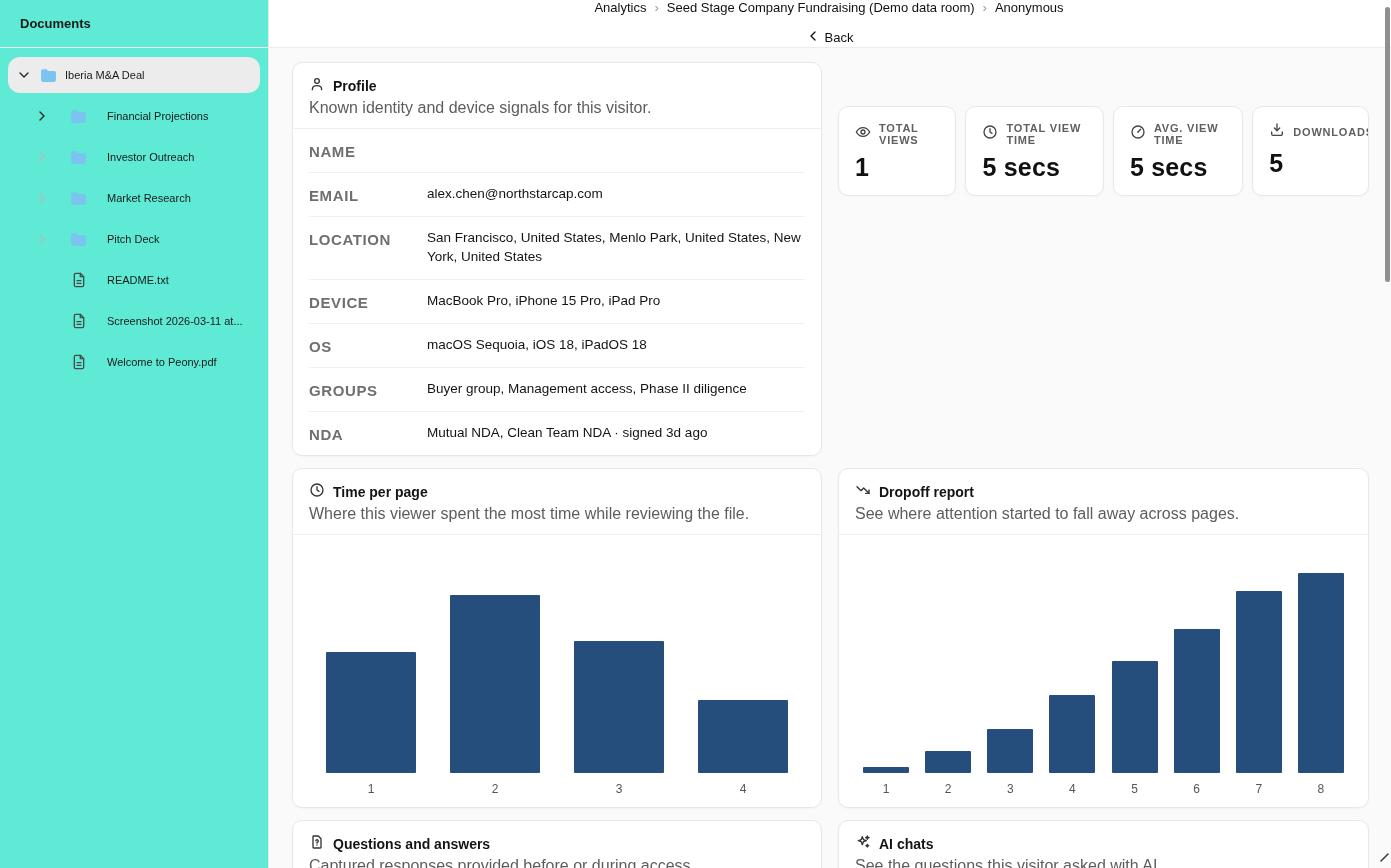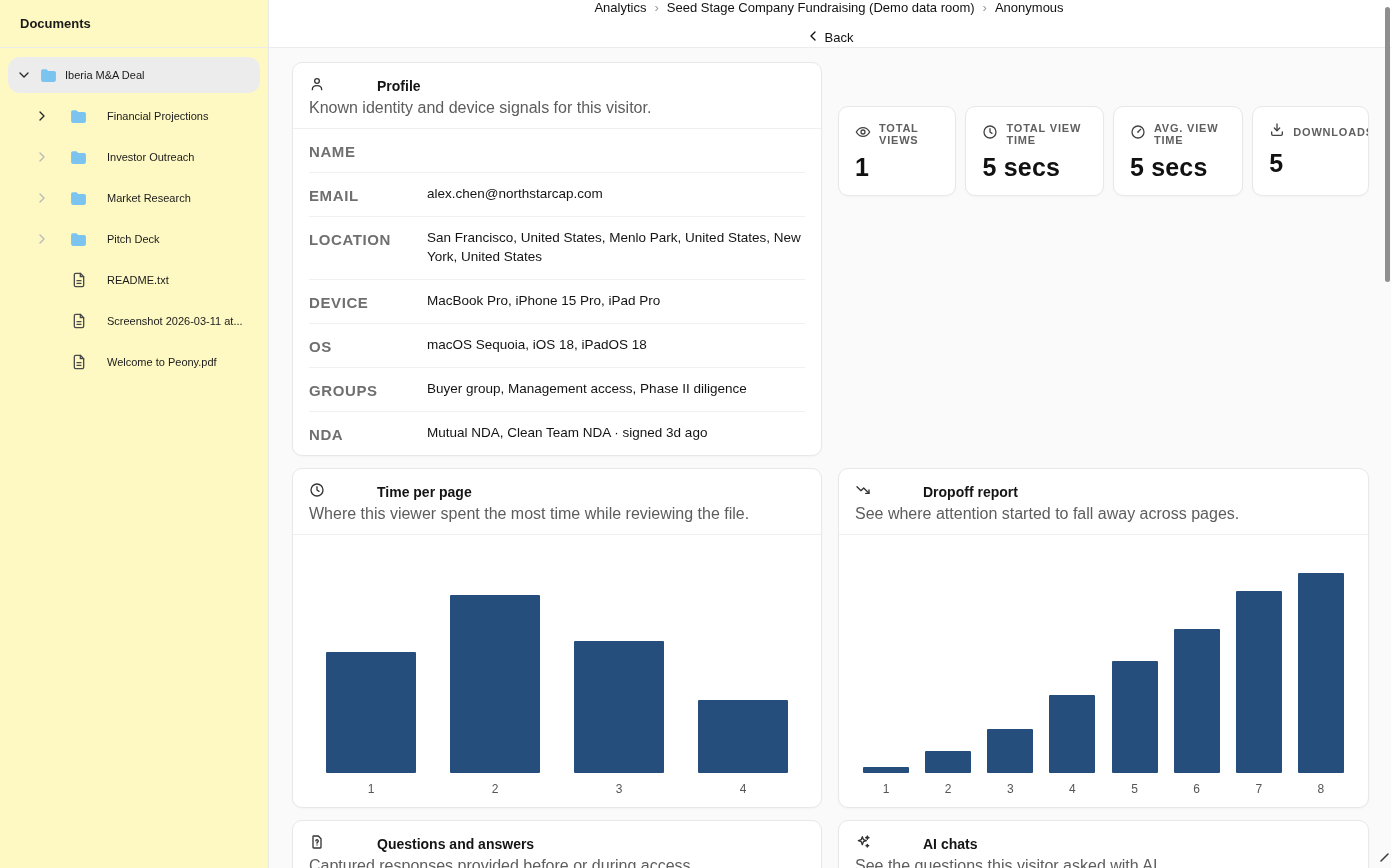--- a/index.html
+++ b/index.html
@@ -1,21 +1,21 @@
 <!DOCTYPE html>
 <html><head>
 <meta charset="utf-8">
 <style>
   * { margin:0; padding:0; box-sizing:border-box; }
   html,body { width:1391px; height:868px; overflow:hidden; background:#fff;
     font-family:"Liberation Sans", sans-serif; color:#111; }
   .app { display:flex; width:1391px; height:868px; }
 
   
-  .sidebar { width:269px; flex:0 0 269px; background:#fef9c3; border-right:1px solid #e8e8e8;
+  .sidebar { width:269px; flex:0 0 269px; background:#5eead4; border-right:1px solid #e8e8e8;
     display:flex; flex-direction:column; }
   .sidebar-header { height:48px; display:flex; align-items:center; padding:0 20px;
     border-bottom:1px solid #ececec; font-size:13px; font-weight:700; color:#1a1a1a; }
   .tree { padding:9px 8px; }
   .tree-row { height:36px; margin-bottom:5px; display:flex; align-items:center; gap:8px;
     border-radius:12px; padding:8px 8px; cursor:pointer; font-size:11px; font-weight:500; color:#1a1a1a; }
   .tree-row.selected { background:#ececec; }
   .tree-row .chev { width:16px; height:16px; display:flex; align-items:center; justify-content:center; flex:0 0 16px; }
   .tree-row .spacer { width:16px; flex:0 0 16px; }
   .tree-row .chev.light { color:#b9b9b9; }
@@ -34,21 +34,21 @@
   .back-btn svg { color:#111; }
 
   .content { flex:1; background:#fafafa; padding:14px 22px 0 23px; overflow:hidden; }
   .grid { display:grid; grid-template-columns:530px 531px; gap:12px 16px; }
 
   .card { background:#fff; border:1px solid #e8e8e8; border-radius:10px;
     box-shadow:0 1px 2px rgba(0,0,0,.03); overflow:hidden; }
   .card-header { padding:13px 16px 11px 16px; border-bottom:1px solid #efefef; }
   .card-title-row { display:flex; align-items:center; gap:8px; }
   .card-title-row svg { color:#333; }
-  .card-title { font-size:14px; font-weight:700; color:#141414;margin-left:44px; }
+  .card-title { font-size:14px; font-weight:700; color:#141414; }
   .card-desc { font-size:16px; color:#5d5d5d; margin-top:3px; }
 
   
   .profile-rows { padding:0 16px; }
   .p-row { display:grid; grid-template-columns:118px 1fr; align-items:start;
     padding:12px 0; border-bottom:1px solid #f1f1f1; }
   .p-row:last-child { border-bottom:none; }
   .p-label { font-size:15px; font-weight:600; letter-spacing:.6px; color:#6f6f6f; padding-top:2px; }
   .p-value { font-size:13.5px; color:#141414; line-height:1.4; }
 

